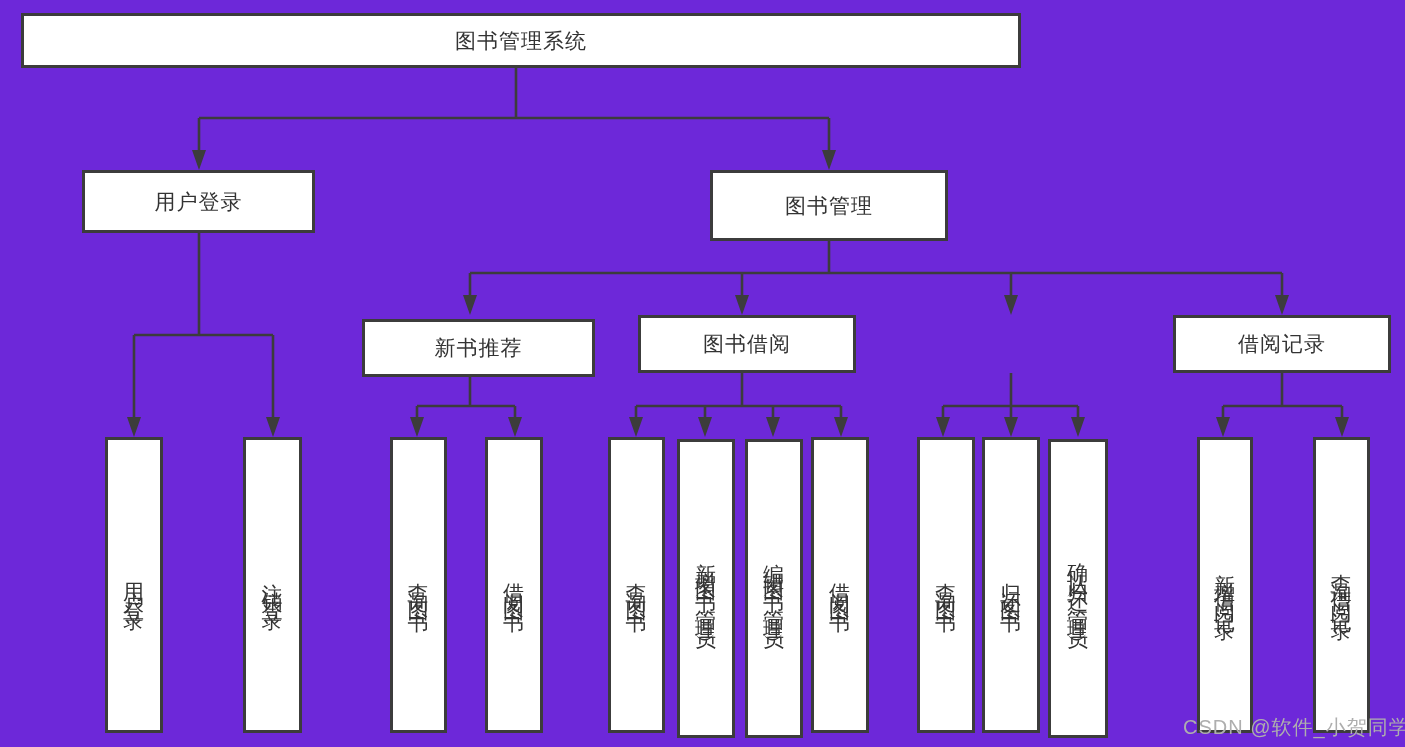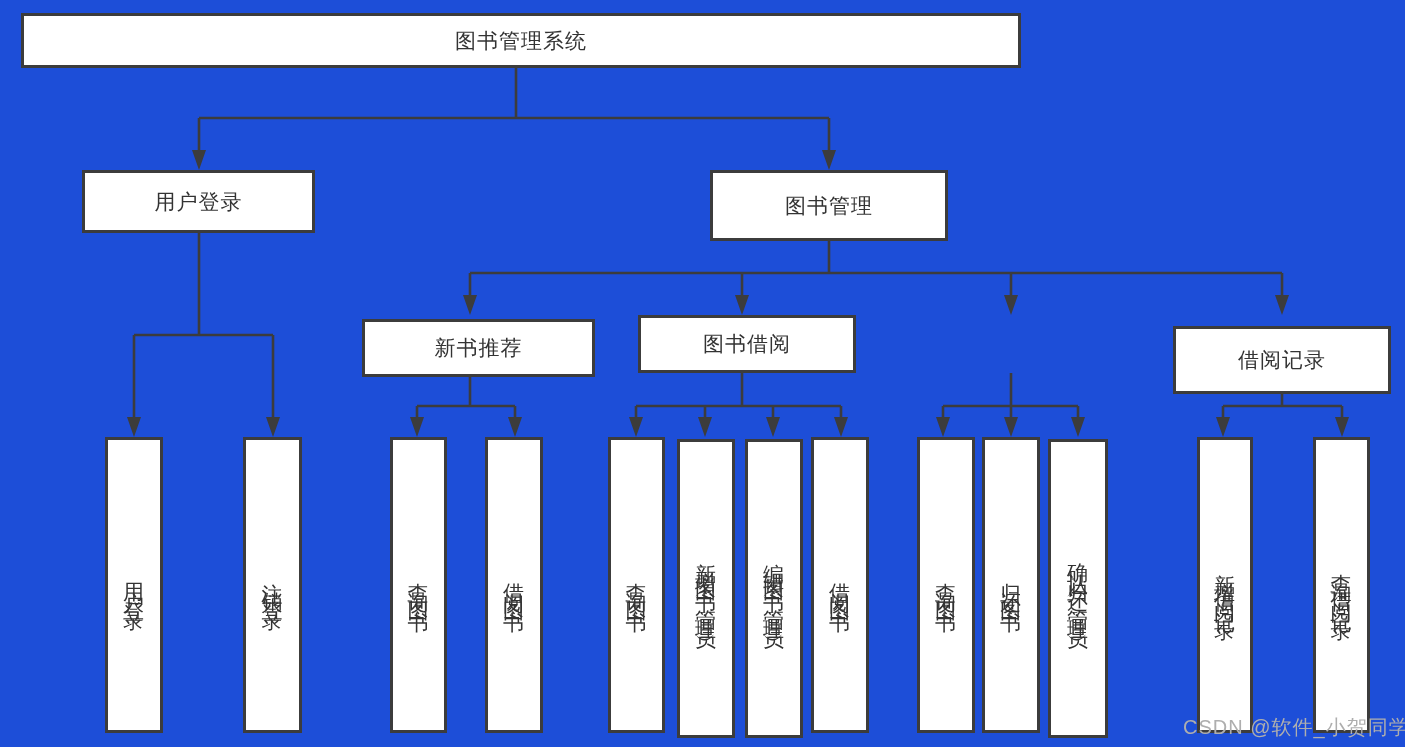--- a/index.html
+++ b/index.html
@@ -1,19 +1,19 @@
 <!DOCTYPE html>
 <html><head>
 <meta charset="utf-8">
 <style>
   html,body{margin:0;padding:0;background:#ffffff;}
   .canvas{
     position:relative;
     width:1405px;height:747px;
-    background:#1d4ed8;
+    background:#6d28d9;
     font-family:"Liberation Sans","DejaVu Sans",sans-serif;
     overflow:hidden;
   }
   .wires{position:absolute;left:0;top:0;z-index:1;}
   .hbox{
     position:absolute;z-index:2;
     box-sizing:border-box;
     background:#ffffff;
     border:3px solid #3c3c3c;
     display:flex;align-items:center;justify-content:center;
@@ -91,21 +91,21 @@
   <div class="hbox" style="left:710px;top:170px;width:238px;height:71px">
     <span>图书管理</span>
   </div>
 
   <div class="hbox" style="left:362px;top:319px;width:233px;height:58px">
     <span>新书推荐</span>
   </div>
   <div class="hbox" style="left:638px;top:315px;width:218px;height:58px">
     <span>图书借阅</span>
   </div>
-  <div class="hbox" style="left:1173px;top:326px;width:218px;height:68px">
+  <div class="hbox" style="left:1173px;top:315px;width:218px;height:58px">
     <span>借阅记录</span>
   </div>
 
   <div class="vbox" style="left:105px;width:58px">
     <span class="vtext">用户登录</span>
   </div>
   <div class="vbox" style="left:243px;width:59px">
     <span class="vtext">注销登录</span>
   </div>
 

